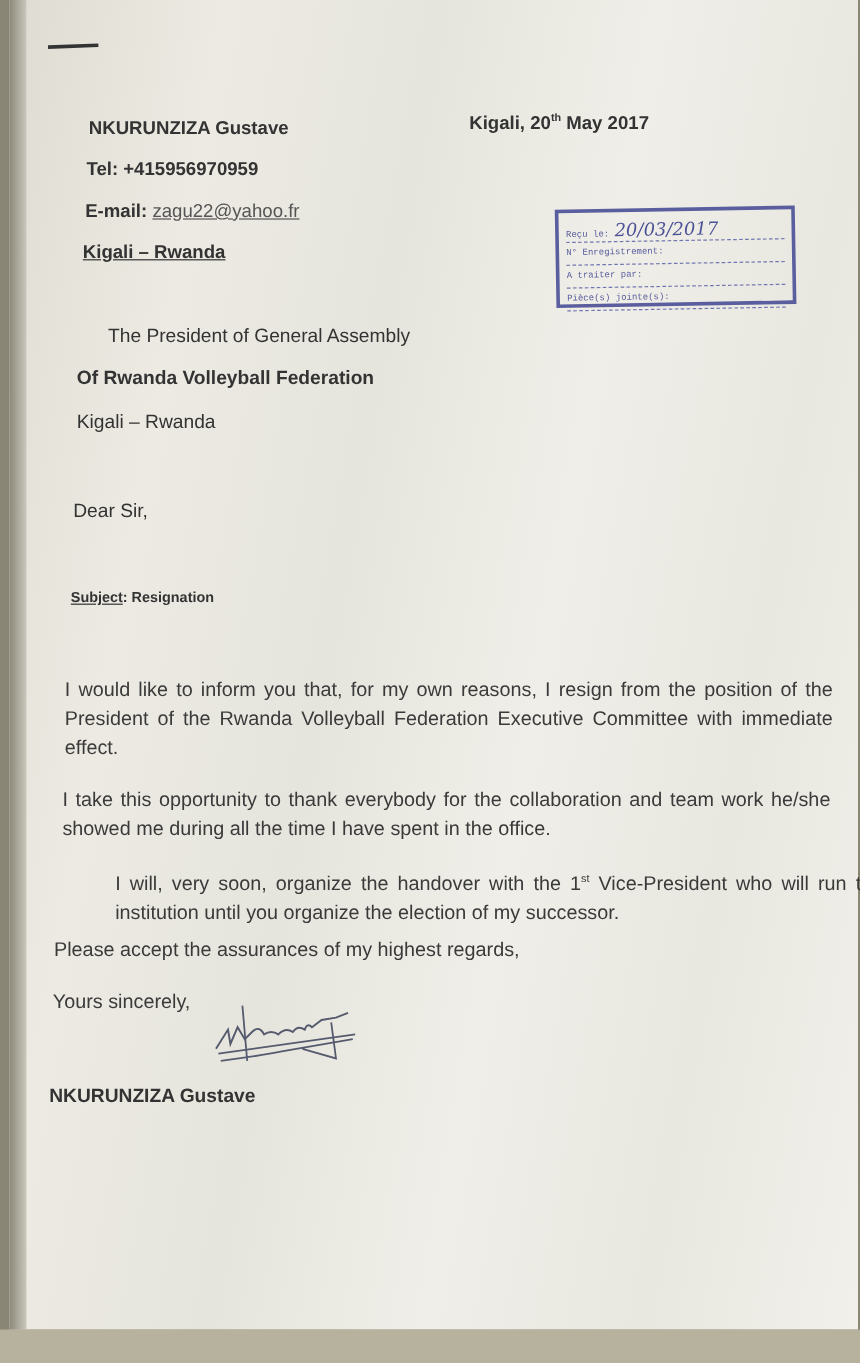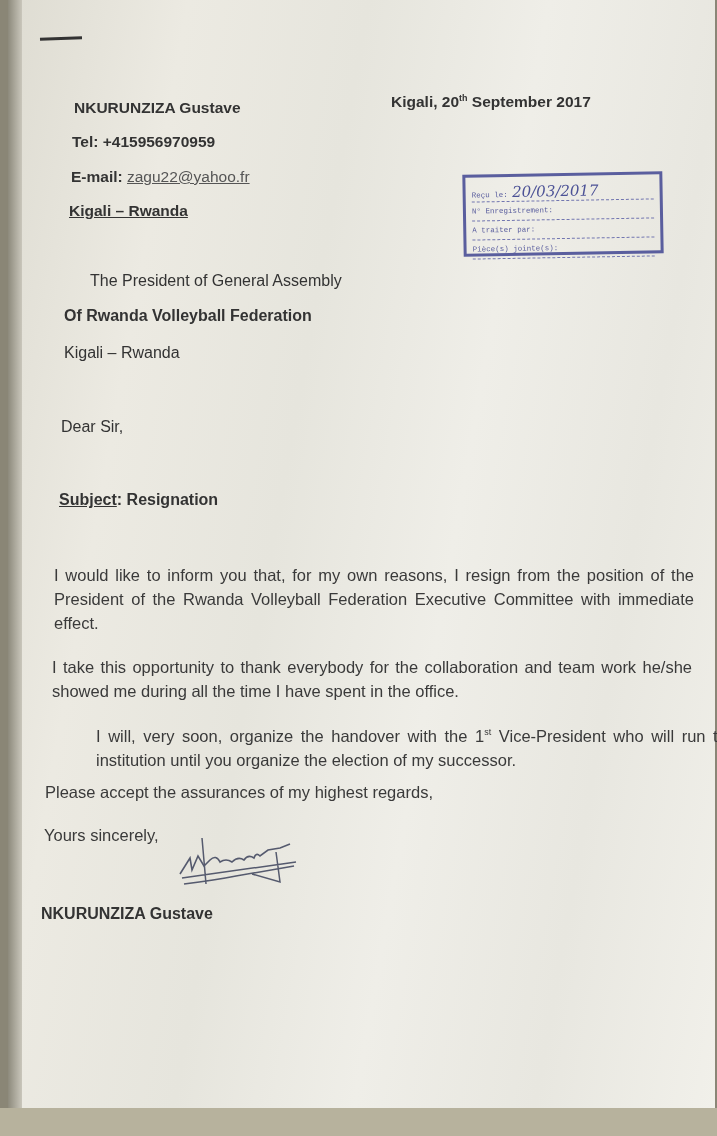--- a/index.html
+++ b/index.html
@@ -51,37 +51,37 @@
     <span>Tel:</span>
     <span>+415956970959</span>
   </div>
   <div class="t b" style="left:63px; top:168px;">
     <span>E-mail:</span>
     <span class="link">zagu22@yahoo.fr</span>
   </div>
   <div class="t b u" style="left:61px; top:202px;">Kigali – Rwanda</div>
 
   <div class="t b" style="left:383px; top:93px;">
-    <span>Kigali, 20</span><sup>th</sup><span> September 2017</span>
+    <span>Kigali, 20</span><sup>th</sup><span> May 2017</span>
   </div>
 
   <div class="stamp">
     <div><span>Reçu le:</span> <span class="hand">20/03/2017</span></div>
     <div>N° Enregistrement:</div>
     <div>A traiter par:</div>
     <div>Pièce(s) jointe(s):</div>
   </div>
 
   <div class="t" style="left:58px; top:272px; font-size:16px;margin-left:24px;">The President of General Assembly</div>
   <div class="t" style="left:56px; top:307px; font-size:16px;font-weight:bold;">Of Rwanda Volleyball Federation</div>
   <div class="t" style="left:56px; top:344px; font-size:16px;">Kigali – Rwanda</div>
 
   <div class="t" style="left:53px; top:418px; font-size:16px;">Dear Sir,</div>
 
-  <div class="t b" style="left:51px; top:491px; font-size:16px;">
+  <div class="t b" style="left:51px; top:491px; font-size:12px;">
     <span class="u">Subject</span><span>: Resignation</span>
   </div>
 
   <div class="para" style="top:563px; left:46px;">I would like to inform you that, for my own reasons, I resign from the position of the President of the Rwanda Volleyball Federation Executive Committee with immediate effect.</div>
   <div class="para" style="top:655px; left:44px;">I take this opportunity to thank everybody for the collaboration and team work he/she showed me during all the time I have spent in the office.</div>
   <div class="para" style="top:720px; left:40px;margin-left:48px;">
     <span>I will, very soon, organize the handover with the 1</span><sup>st</sup><span> Vice-President who will run the institution until you organize the election of my successor.</span>
   </div>
   <div class="t" style="left:37px; top:783px; font-size:16.5px; color:#3a3a3a;">Please accept the assurances of my highest regards,</div>
 

